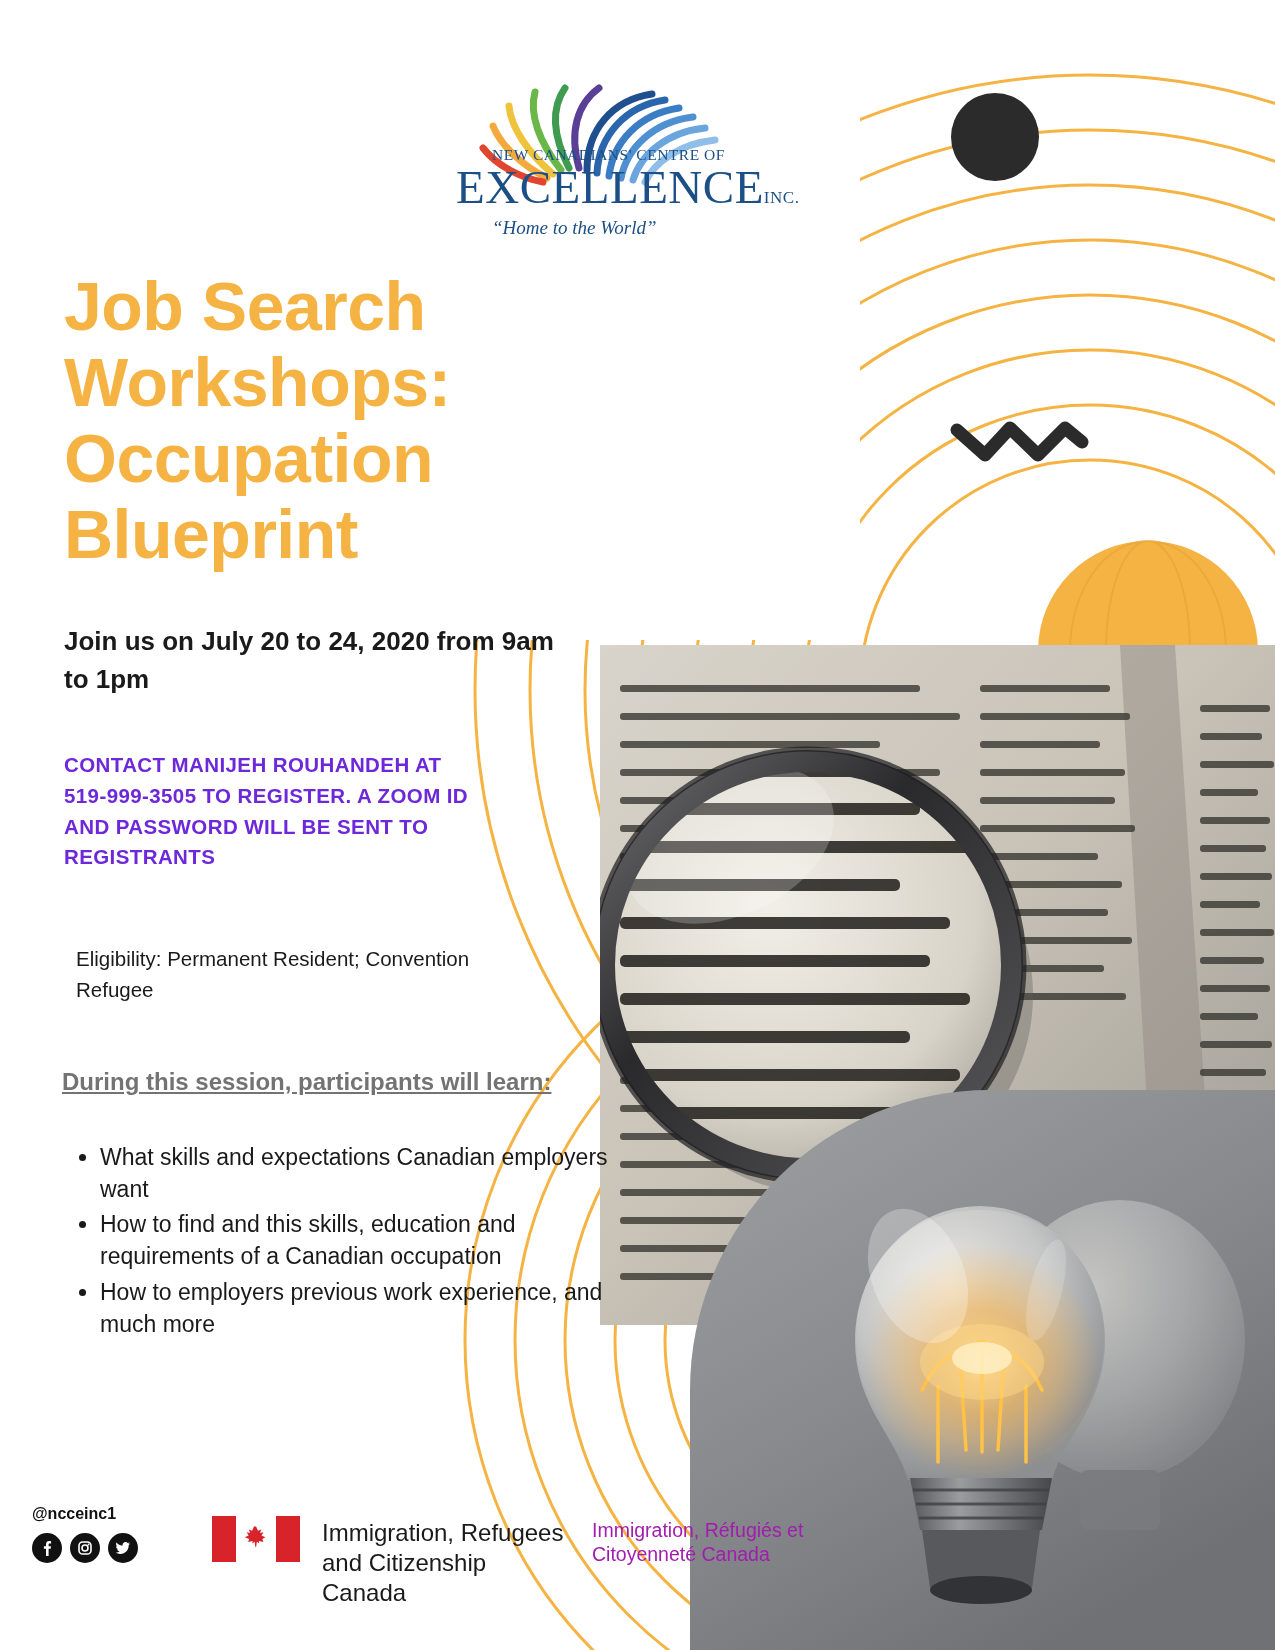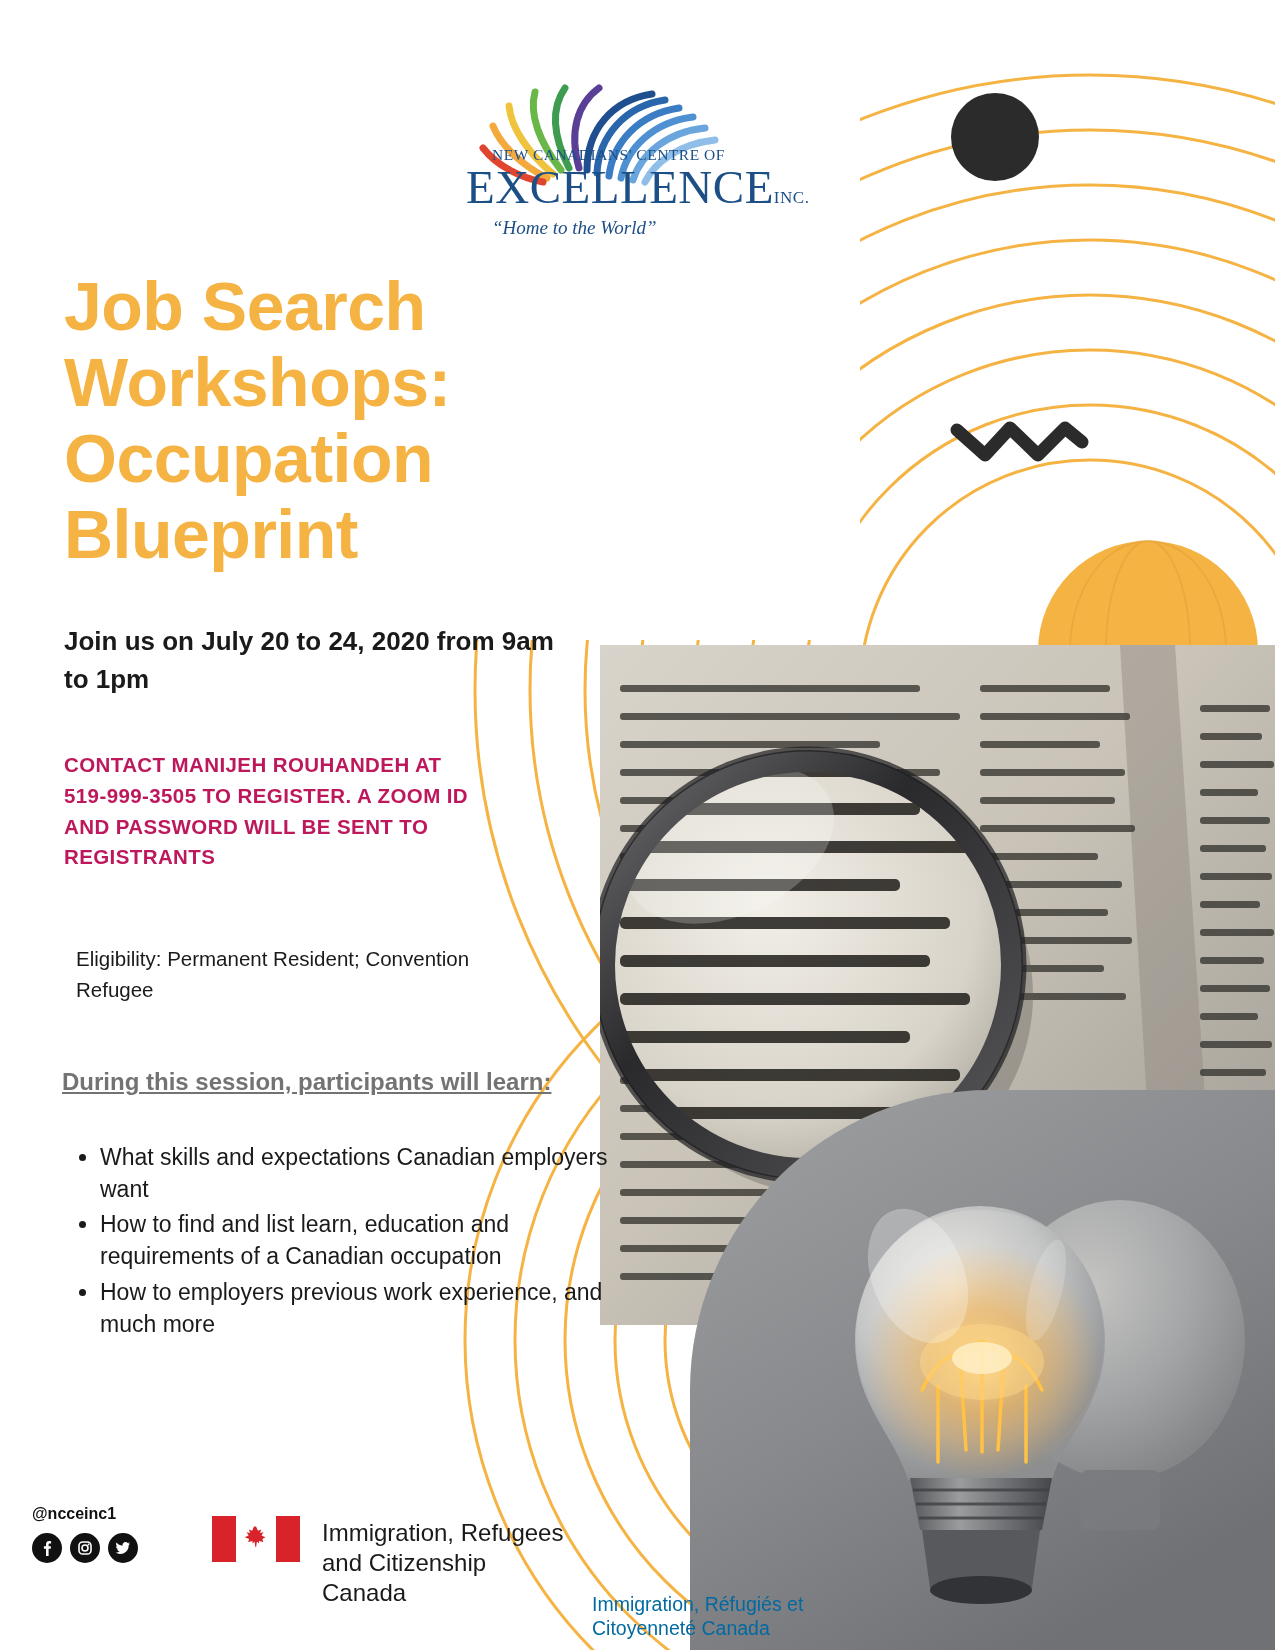--- a/index.html
+++ b/index.html
@@ -41,21 +41,21 @@
   .logo-top-text {
     font-family: Liberation Serif, serif;
     font-size: 15.5px;
     letter-spacing: 0.5px;
     color: #1c4f86;
     margin-top: -44px;
     margin-left: 60px;
     text-align: left;
   }
   .logo-main-wrap {
-    margin-left: 34px;
+    margin-left: 24px;
     text-align: left;
     white-space: nowrap;
   }
   .logo-main {
     font-family: "Liberation Serif", serif;
     font-size: 47px;
     color: #1c4f86;
     letter-spacing: 0.5px;
     line-height: 1;
   }
@@ -103,21 +103,21 @@
   
   #contact {
     position: absolute;
     left: 64px;
     top: 750px;
     width: 420px;
     font-size: 20.5px;
     font-weight: bold;
     line-height: 1.5;
     letter-spacing: 0.4px;
-    color: #be185d;
+    color: #6d28d9;
     text-transform: uppercase;
   }
 
   
   #eligibility {
     position: absolute;
     left: 76px;
     top: 944px;
     width: 400px;
     font-size: 20.5px;
@@ -223,25 +223,25 @@
     left: 322px;
     top: 1518px;
     width: 250px;
     font-size: 24px;
     line-height: 1.25;
     color: #1a1a1a;
   }
   #gov-fr {
     position: absolute;
     left: 592px;
-    top: 1592px;
+    top: 1518px;
     width: 260px;
     font-size: 19.5px;
     line-height: 1.25;
-    color: #0369a1;
+    color: #a21caf;
   }
 </style>
 </head>
 <body>
 
 <svg id="decor" viewBox="0 0 1275 1650">
 
   <g fill="none" stroke="#f5b343" stroke-width="3">
     <circle cx="1090" cy="690" r="230"></circle>
     <circle cx="1090" cy="690" r="285"></circle>
@@ -481,21 +481,21 @@
 
 <div id="dateline">Join us on July 20 to 24, 2020 from 9am to 1pm</div>
 
 <div id="contact">CONTACT MANIJEH ROUHANDEH AT 519-999-3505 TO REGISTER. A ZOOM ID AND PASSWORD WILL BE SENT TO REGISTRANTS</div>
 
 <div id="eligibility">Eligibility: Permanent Resident; Convention Refugee</div>
 
 <div id="learn-heading">During this session, participants will learn:</div>
 <ul id="learn-list">
   <li>What skills and expectations Canadian employers want</li>
-  <li>How to find and list learn, education and requirements of a Canadian occupation</li>
+  <li>How to find and this skills, education and requirements of a Canadian occupation</li>
   <li>How to employers previous work experience, and much more</li>
 </ul>
 
 <div id="handle">@ncceinc1</div>
 
 <div id="social">
   <span class="social-dot">
     <svg width="16" height="16" viewBox="0 0 16 16">
         <path d="M9.6 16V8.7h2.1l.3-2.5H9.6V4.7c0-.7.2-1.2 1.2-1.2h1.3V1.3C11.9 1.2 11.1 1 10.2 1 8.3 1 7 2.2 7 4.4v1.8H4.9v2.5H7V16h2.6z" fill="#fff"></path>
       </svg>

